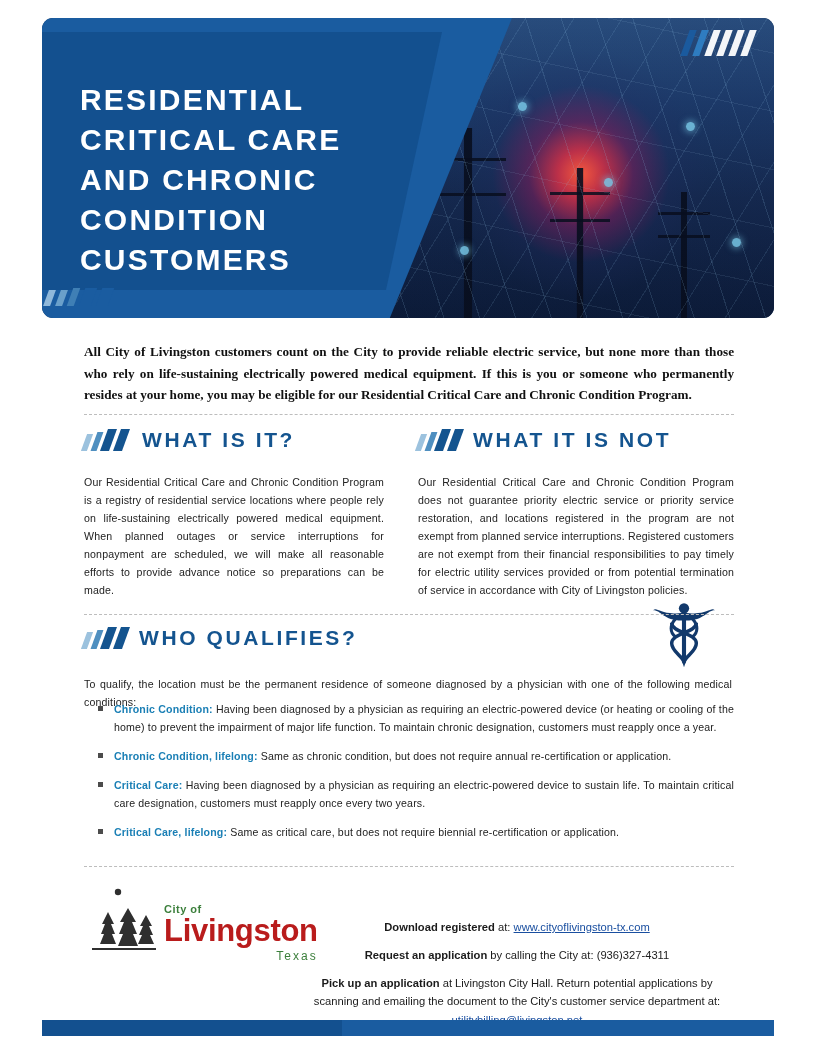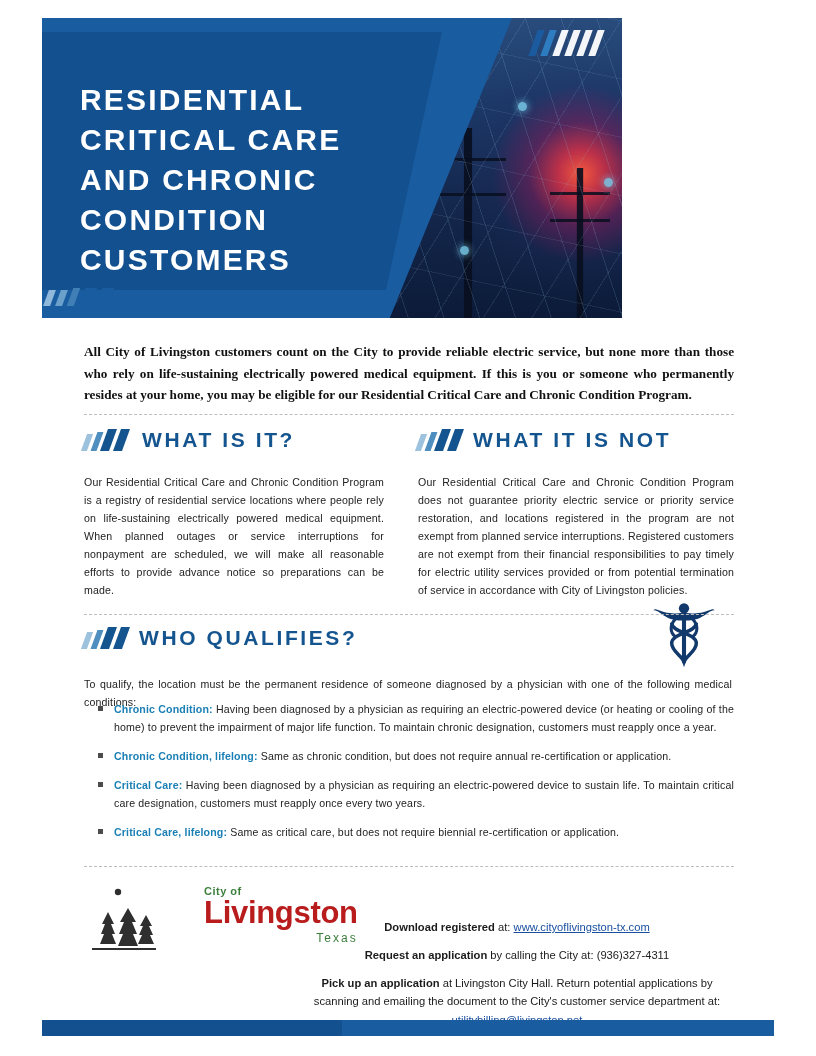--- a/index.html
+++ b/index.html
@@ -16,23 +16,24 @@
   .page {
     position: absolute;
     inset: 0;
     background: #ffffff;
   }
 
   
   .hero {
     position: absolute;
     left: 42px; top: 18px;
-    width: 580px; height: 300px;
+    width: 732px; height: 300px;
     overflow: hidden;
     background: #0f2e55;
+    border-radius: 11px;
   }
   .hero-photo {
     position: absolute;
     left: 330px; top: 0;
     width: 402px; height: 300px;
     background:
       radial-gradient(circle at 52% 52%, rgba(255,90,60,0.95) 0%, rgba(216,48,70,0.85) 9%, rgba(120,30,90,0.6) 20%, rgba(30,40,90,0.25) 34%, rgba(10,20,55,0.05) 48%),
       linear-gradient(180deg, #2a4f80 0%, #1d3b6b 28%, #15294f 60%, #0c1b38 100%);
       overflow:hidden;
   }
@@ -198,21 +199,21 @@
     color: #12396b;
   }
 
   
   .logo {
     position:absolute;
     left: 88px; top: 884px;
     width: 200px; height: 76px;
   }
   .logo-trees { position:absolute; left:0; top:0; width:72px; height:72px; color:#2f2f2f; }
-  .logo-text { position:absolute; left: 76px; top: 1px; margin-left: 40px; }
+  .logo-text { position:absolute; left: 76px; top: 19px; }
   .logo-cityof { font-size: 11px; color:#3b7f3b; font-weight:700; letter-spacing:.5px;}
   .logo-livingston { font-size: 31px; font-weight:700; color:#b91c1c; letter-spacing:-0.3px; line-height:1.05; }
   .logo-texas { font-size: 12px; color:#3b7f3b; letter-spacing:2px; text-align:right; margin-top:1px;}
 
   .head-apply { left: 378px; top: 884px; }
 
   .apply-lines {
     position:absolute;
     left: 300px; top: 918px;
     width: 434px;

